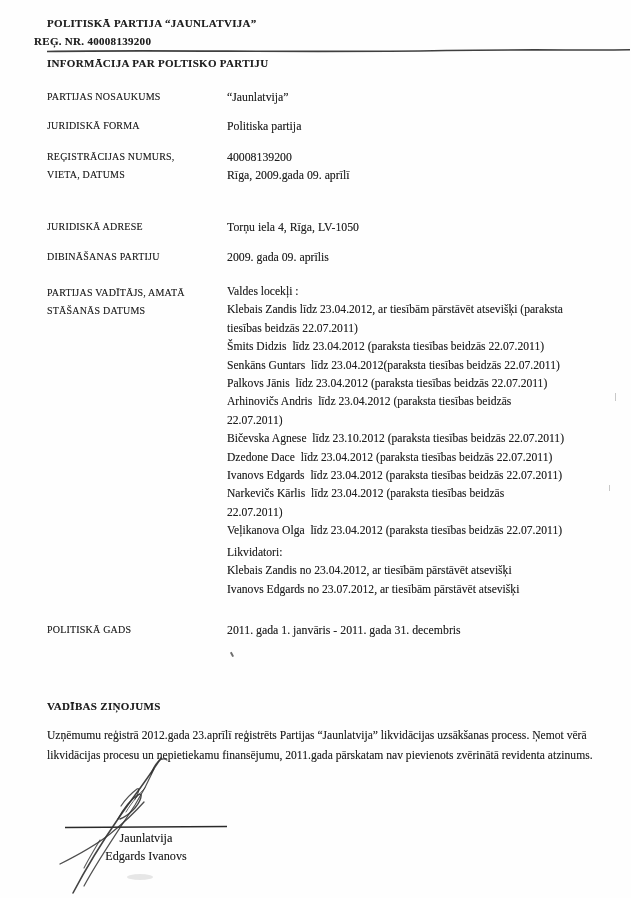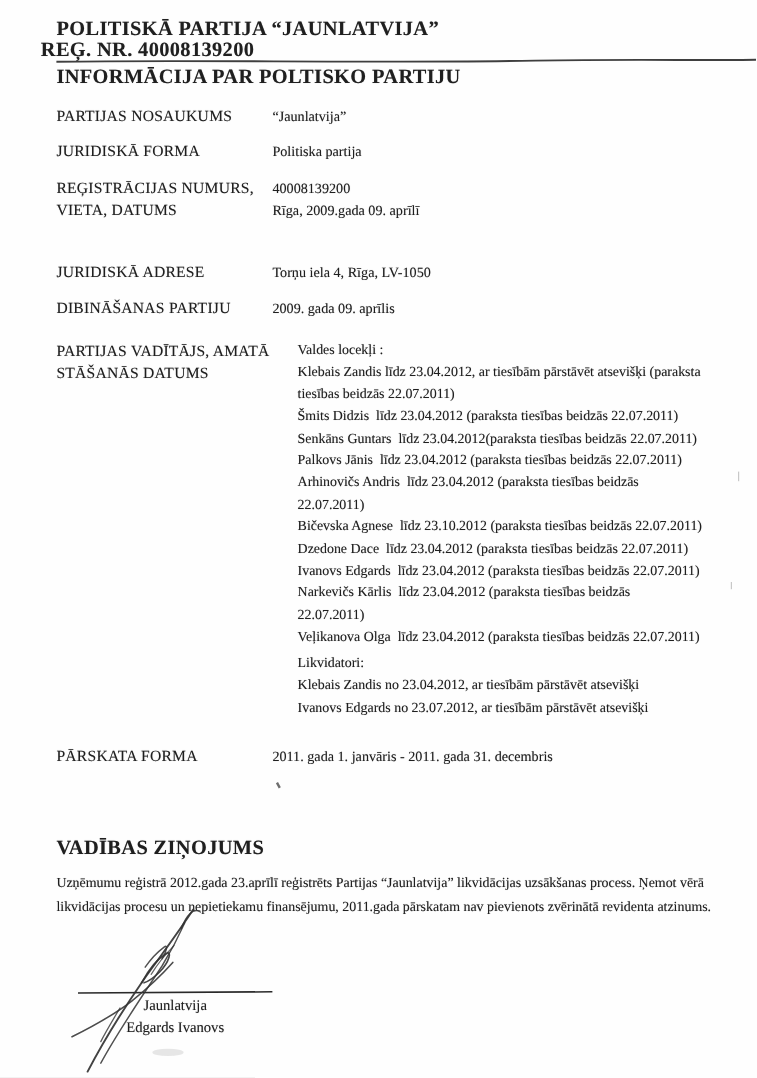--- a/index.html
+++ b/index.html
@@ -9,25 +9,25 @@
     margin:0 auto;
     background:#fefefe;
     font-family:"Liberation Serif","DejaVu Serif",serif;
     color:#1f1f1f;
     text-shadow:0 0 .6px rgba(40,40,40,.45);
     overflow:hidden;
   }
   .b{font-weight:bold;}
   .pre{white-space:pre-wrap;}
   .abs{position:absolute;}
-  .hdr{font-size:17px;letter-spacing:.3px;line-height:15px;}
+  .hdr{font-size:11px;letter-spacing:.3px;line-height:15px;}
   .row{position:absolute;left:47px;width:570px;}
-  .lbl{position:absolute;left:0;top:0;width:178px;font-size:13px;line-height:17.5px;letter-spacing:.2px;}
+  .lbl{position:absolute;left:0;top:0;width:178px;font-size:10px;line-height:17.5px;letter-spacing:.2px;}
   .val{position:absolute;left:180px;top:0;width:400px;font-size:11.8px;line-height:18px;}
-  .list .line{font-size:11.6px;line-height:18.4px;margin-left:21px;}
+  .list .line{font-size:11.6px;line-height:18.4px;}
   .list .gap-before{margin-top:3px;font-family:Liberation Serif, serif;}
   .para{font-size:11.6px;line-height:19.5px;width:564px;}
   .rule-svg{position:absolute;left:46px;top:47px;}
   .speck{position:absolute;background:#9a9a9a;opacity:.55;}
   .tick{position:absolute;width:1.6px;height:5px;background:#4a4a4a;transform:rotate(-28deg);opacity:.8;}
   .sig-wrap{position:absolute;left:40px;top:750px;width:230px;height:148px;}
   .sig-svg{position:absolute;left:0;top:0;}
   .sig-role{position:absolute;left:6px;top:81px;width:200px;text-align:center;font-size:12.2px;}
   .sig-name{position:absolute;left:6px;top:99px;width:200px;text-align:center;font-size:12.2px;}
 </style>
@@ -94,21 +94,21 @@
         </div>
       <div class="line gap-before">Likvidatori:</div>
       <div>
           <div class="line pre">Klebais Zandis no 23.04.2012, ar tiesībām pārstāvēt atsevišķi</div>
           <div class="line pre">Ivanovs Edgards no 23.07.2012, ar tiesībām pārstāvēt atsevišķi</div>
         </div>
     </div>
   </div>
 
   <div class="row" style="top:621px;">
-    <div class="lbl pre">PĀRSKATA FORMA</div>
+    <div class="lbl pre">POLITISKĀ GADS</div>
     <div class="val pre">2011. gada 1. janvāris - 2011. gada 31. decembris</div>
   </div>
 
   <div class="tick" style="left:231px;top:652px;"></div>
   <div class="speck" style="left:615px;top:393px;width:1px;height:8px;"></div>
   <div class="speck" style="left:609px;top:485px;width:1px;height:6px;"></div>
 
   <div class="abs hdr b" style="left:47px;top:699px;">VADĪBAS ZIŅOJUMS</div>
   <div class="abs para" style="left:47px;top:726px;">Uzņēmumu reģistrā 2012.gada 23.aprīlī  reģistrēts Partijas “Jaunlatvija” likvidācijas uzsākšanas process. Ņemot vērā likvidācijas procesu un nepietiekamu finansējumu, 2011.gada pārskatam nav pievienots zvērinātā revidenta atzinums.</div>
 

